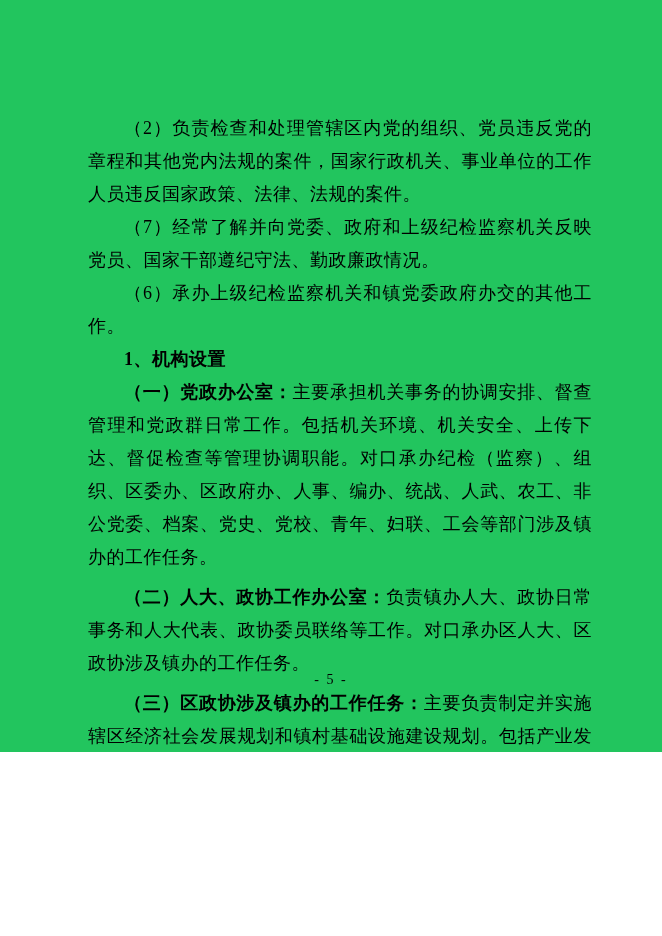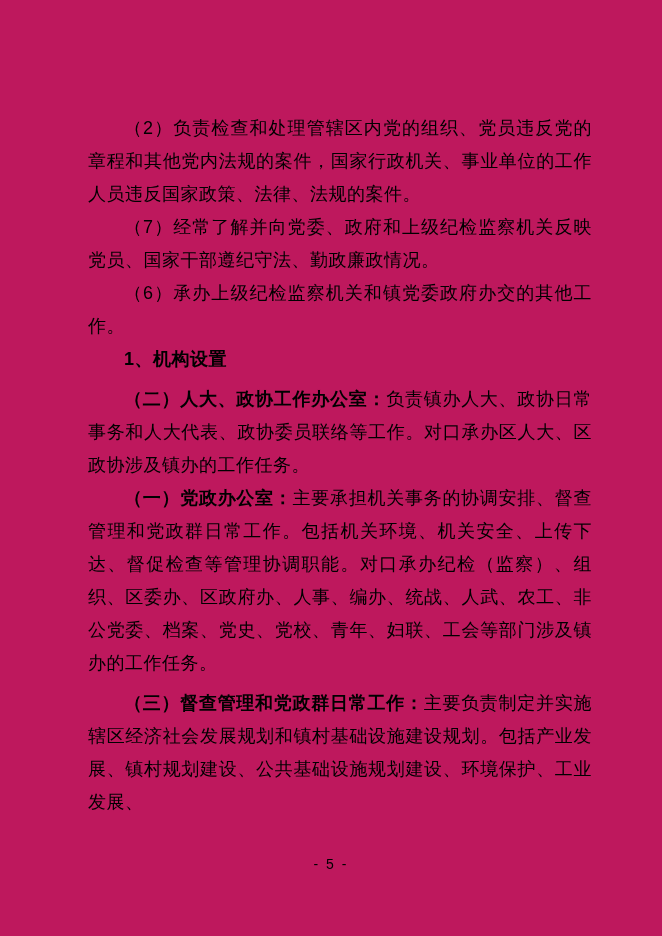--- a/index.html
+++ b/index.html
@@ -3,24 +3,24 @@
 <meta charset="utf-8">
 <style>
   html, body {
     margin: 0;
     padding: 0;
     background: #ffffff;
   }
   .page {
     position: relative;
     width: 662px;
-    height: 936px;
-    background: #be185d;
+    height: 752px;
+    background: #22c55e;
     overflow: hidden;
-    font-family: Liberation Sans, sans-serif;
+    font-family: Liberation Serif, serif;
     color: #000000;
   }
   .content {
     position: absolute;
     top: 112px;
     left: 88px;
     width: 504px;
   }
   .para {
     margin: 0;
@@ -60,22 +60,22 @@
     <p class="para"><span class="lead"></span><span>（2）负责检查和处理管辖区内党的组织、党员违反党的章程和其他党内法规的案件，国家行政机关、事业单位的工作人员违反国家政策、法律、法规的案件。</span></p>
 
 
 
     <p class="para"><span class="lead"></span><span>（7）经常了解并向党委、政府和上级纪检监察机关反映党员、国家干部遵纪守法、勤政廉政情况。</span></p>
 
     <p class="para"><span class="lead"></span><span>（6）承办上级纪检监察机关和镇党委政府办交的其他工作。</span></p>
 
     <p class="para heading"><span class="lead">1、机构设置</span><span></span></p>
 
+    <p class="para"><span class="lead">（一）党政办公室：</span><span>主要承担机关事务的协调安排、督查管理和党政群日常工作。包括机关环境、机关安全、上传下达、督促检查等管理协调职能。对口承办纪检（监察）、组织、区委办、区政府办、人事、编办、统战、人武、农工、非公党委、档案、党史、党校、青年、妇联、工会等部门涉及镇办的工作任务。</span></p>
+
     <p class="para spaced"><span class="lead">（二）人大、政协工作办公室：</span><span>负责镇办人大、政协日常事务和人大代表、政协委员联络等工作。对口承办区人大、区政协涉及镇办的工作任务。</span></p>
 
-    <p class="para"><span class="lead">（一）党政办公室：</span><span>主要承担机关事务的协调安排、督查管理和党政群日常工作。包括机关环境、机关安全、上传下达、督促检查等管理协调职能。对口承办纪检（监察）、组织、区委办、区政府办、人事、编办、统战、人武、农工、非公党委、档案、党史、党校、青年、妇联、工会等部门涉及镇办的工作任务。</span></p>
-
-    <p class="para spaced"><span class="lead">（三）督查管理和党政群日常工作：</span><span>主要负责制定并实施辖区经济社会发展规划和镇村基础设施建设规划。包括产业发展、镇村规划建设、公共基础设施规划建设、环境保护、工业发展、</span></p>
+    <p class="para spaced"><span class="lead">（三）区政协涉及镇办的工作任务：</span><span>主要负责制定并实施辖区经济社会发展规划和镇村基础设施建设规划。包括产业发展、镇村规划建设、公共基础设施规划建设、环境保护、工业发展、</span></p>
 
   </div>
 
   <div class="footer">- 5 -</div>
 </div>
 
 </body></html>

